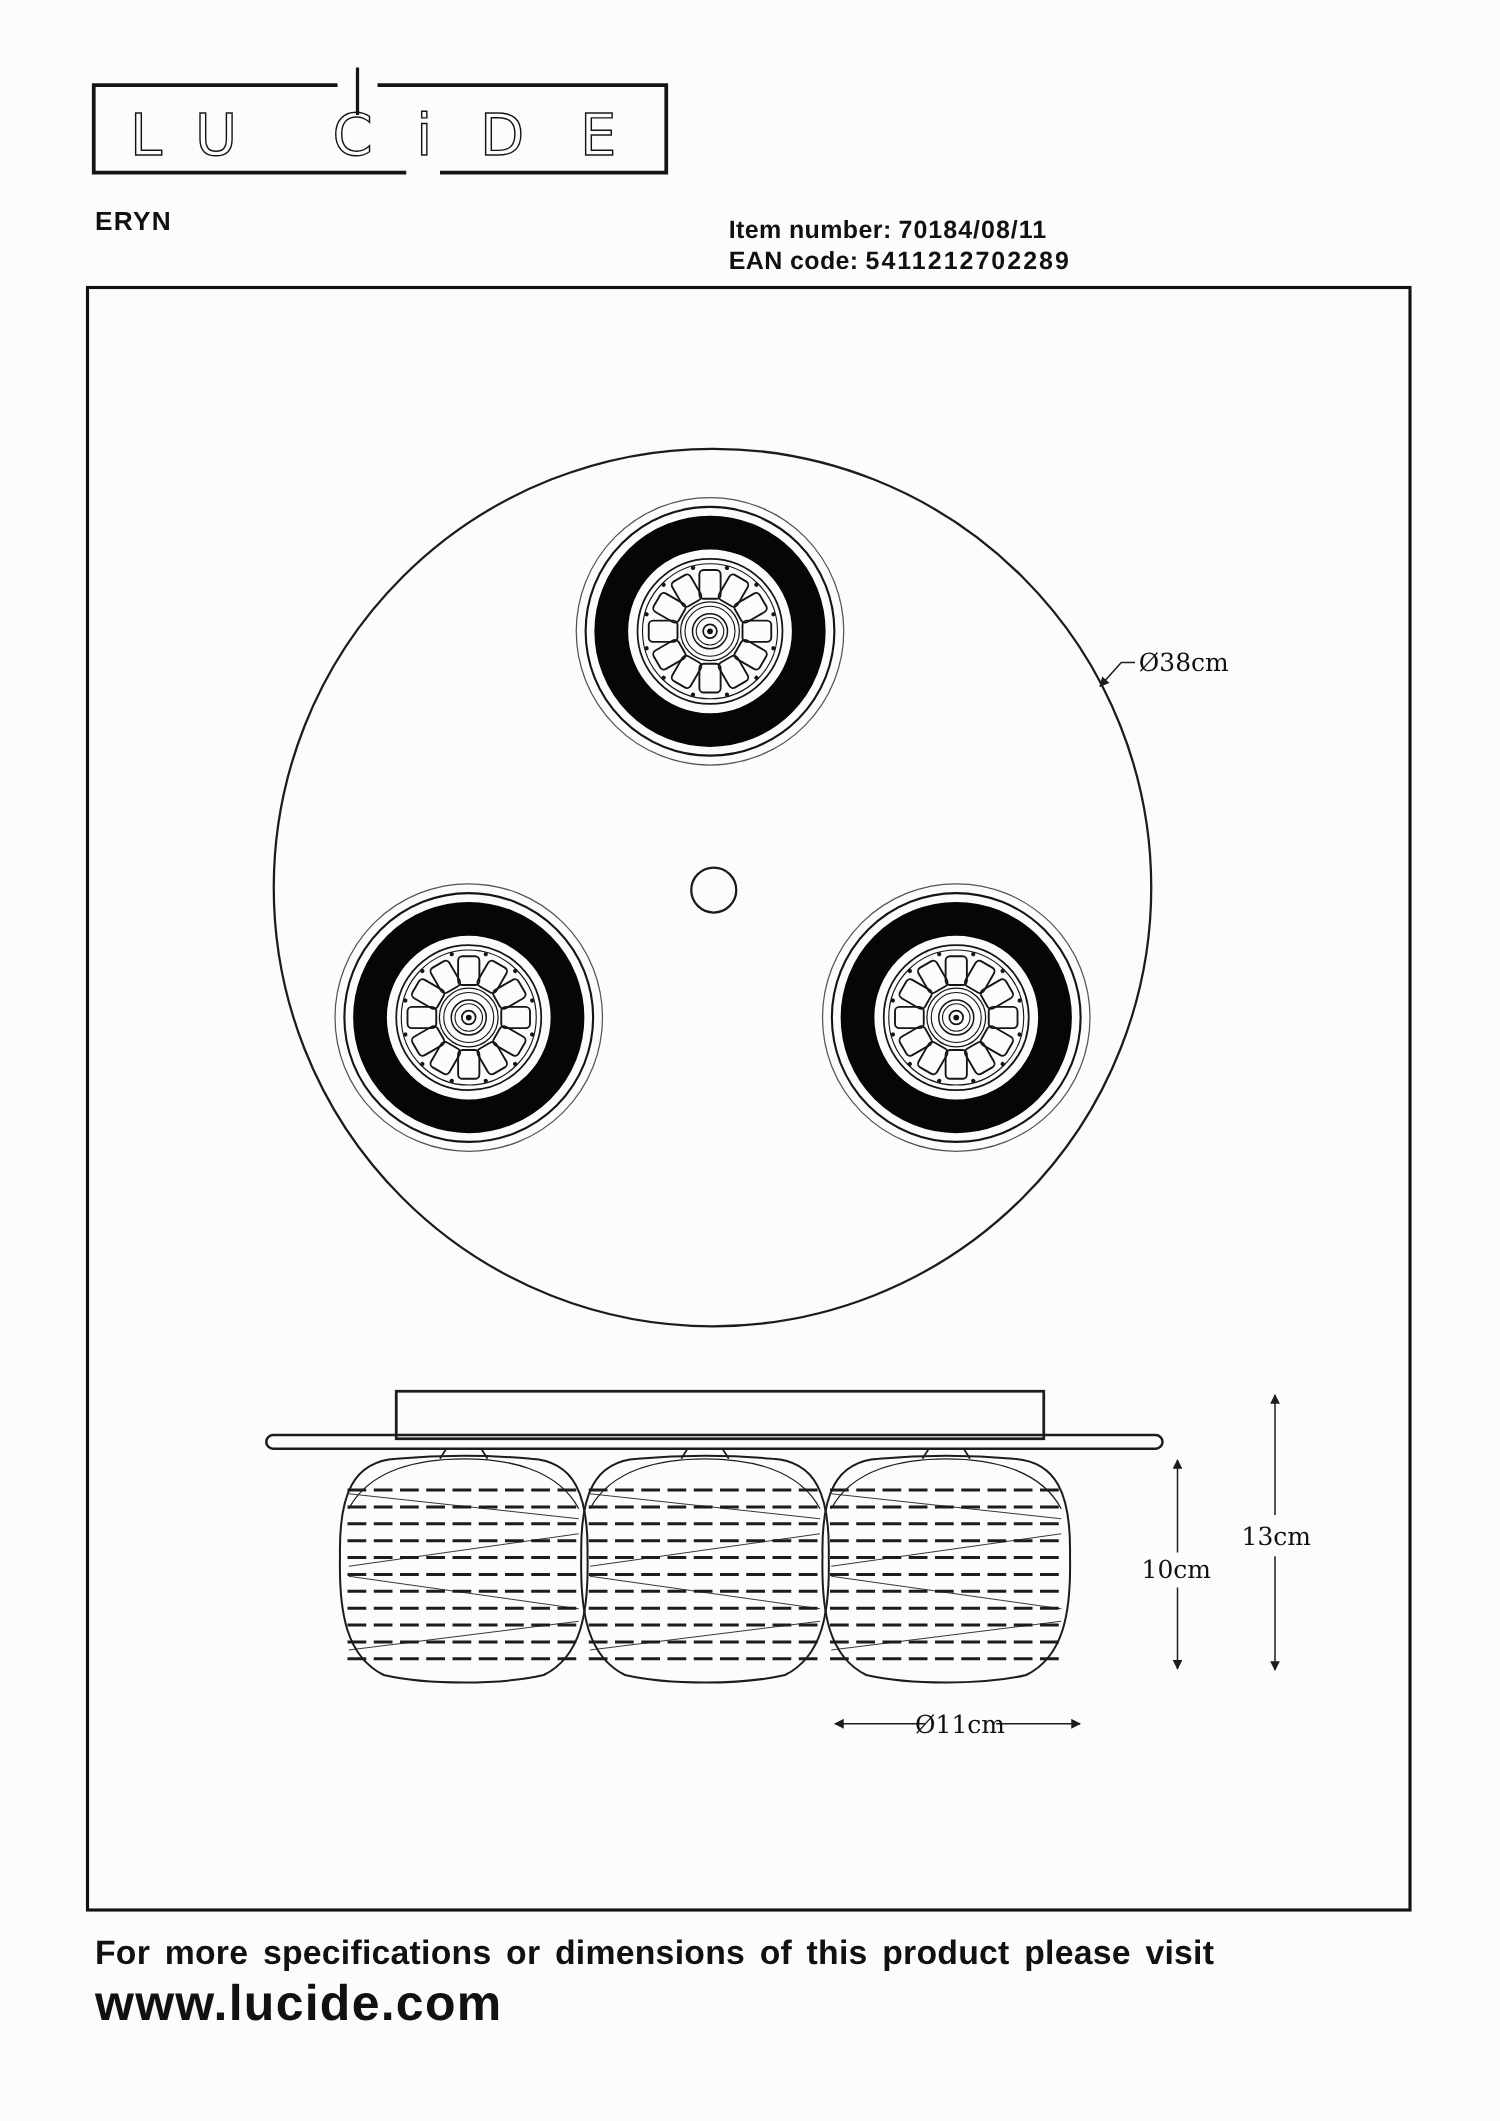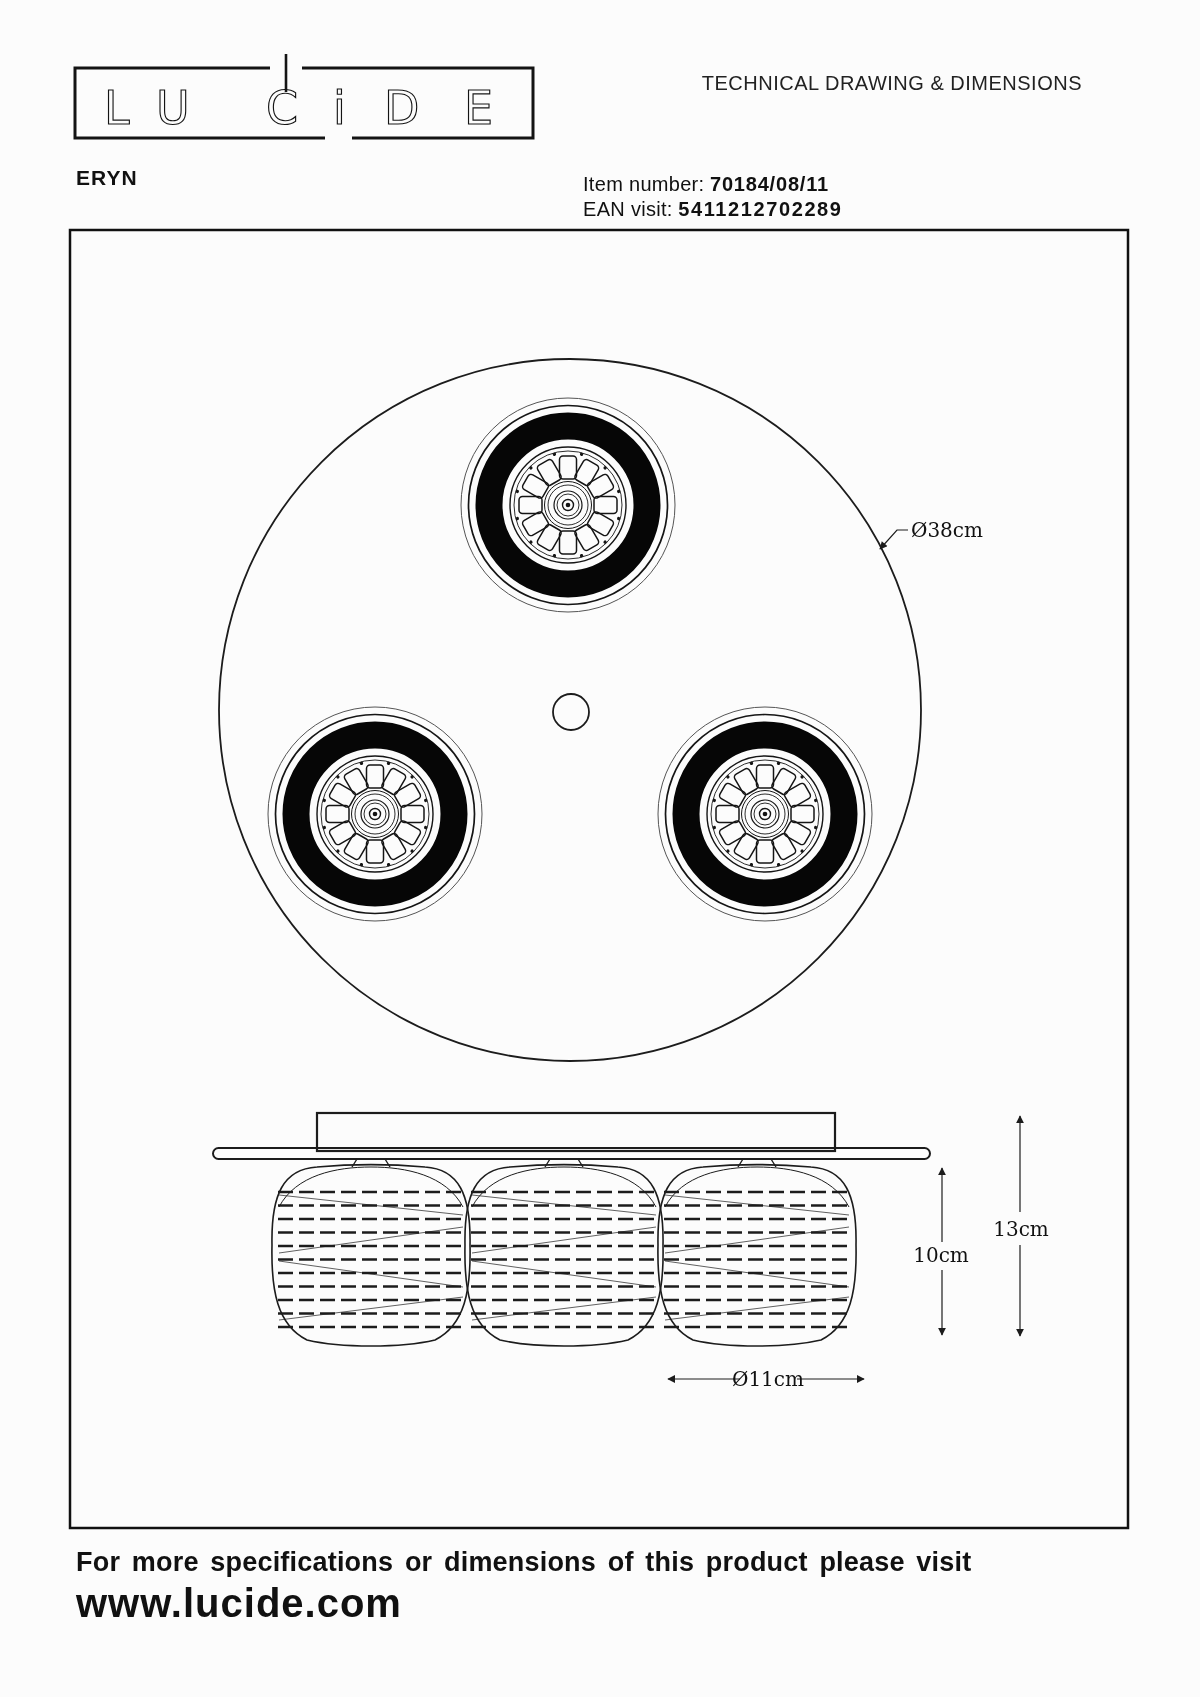--- a/index.html
+++ b/index.html
@@ -9,21 +9,21 @@
     font-family:"Liberation Sans", sans-serif;color:#1a1a1a;
   }
   .abs{position:absolute;}
   .doc-title{
     top:72px;right:118px;font-size:20px;letter-spacing:.5px;color:#222;
   }
   .product-name{
     top:166px;left:76px;font-size:21px;font-weight:bold;letter-spacing:1px;color:#111;
   }
   .codes{top:172px;left:583px;font-size:20px;line-height:25px;color:#111;}
-  .codes .lbl{font-weight:normal;letter-spacing:.3px;}
+  .codes .lbl{font-weight:bold;letter-spacing:.3px;}
   .codes .val-bold{font-weight:bold;letter-spacing:.8px;}
   .codes .val{font-weight:bold;letter-spacing:1.6px;}
   .footer{left:76px;color:#111;}
   .footer-line1{top:1547px;font-size:27px;font-weight:bold;word-spacing:4px;letter-spacing:.2px;}
   .footer-line2{top:1581px;font-size:40px;font-weight:bold;letter-spacing:1px;word-spacing:6px;}
   svg text.dim{
     font-family:"DejaVu Serif", serif;font-size:20px;fill:#111;
   }
   svg text.logo-letter{
     font-family:"DejaVu Sans", sans-serif;font-size:46px;
@@ -43,31 +43,30 @@
     <g>
       <text class="logo-letter" x="34" y="84">L</text>
       <text class="logo-letter" x="86" y="84">U</text>
       <text class="logo-letter" x="196" y="84">C</text>
       <text class="logo-letter" x="263" y="84">i</text>
       <text class="logo-letter" x="314" y="84">D</text>
       <text class="logo-letter" x="394" y="84">E</text>
     </g>
   </svg>
 
-  <div class="abs doc-title">TECHNICAL DRAWING &amp; DIMENSIONS</div>
 
   <div class="abs product-name">ERYN</div>
 
   <div class="abs codes">
     <div>
       <span class="lbl">Item number:</span>
       <span class="val-bold">70184/08/11</span>
     </div>
     <div>
-      <span class="lbl">EAN visit:</span>
+      <span class="lbl">EAN code:</span>
       <span class="val">5411212702289</span>
     </div>
   </div>
 
   <svg class="abs" style="top:0;left:0" width="1200" height="1697" viewBox="0 0 1200 1697">
     <defs>
       <marker id="arr" viewBox="0 0 10 10" refX="9" refY="5" markerWidth="9.5" markerHeight="6.5" orient="auto-start-reverse">
         <path d="M0,0 L10,5 L0,10 z" fill="#1c1c1c"></path>
       </marker>
 

